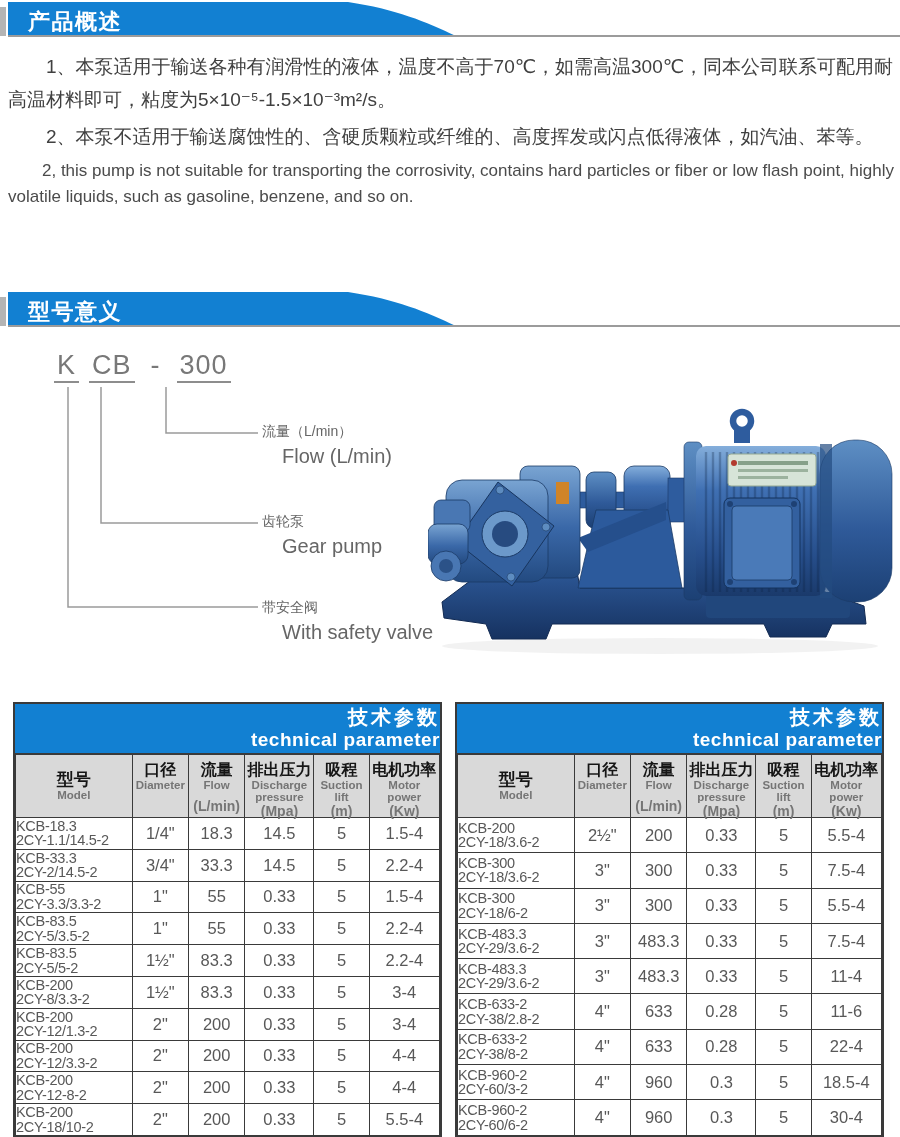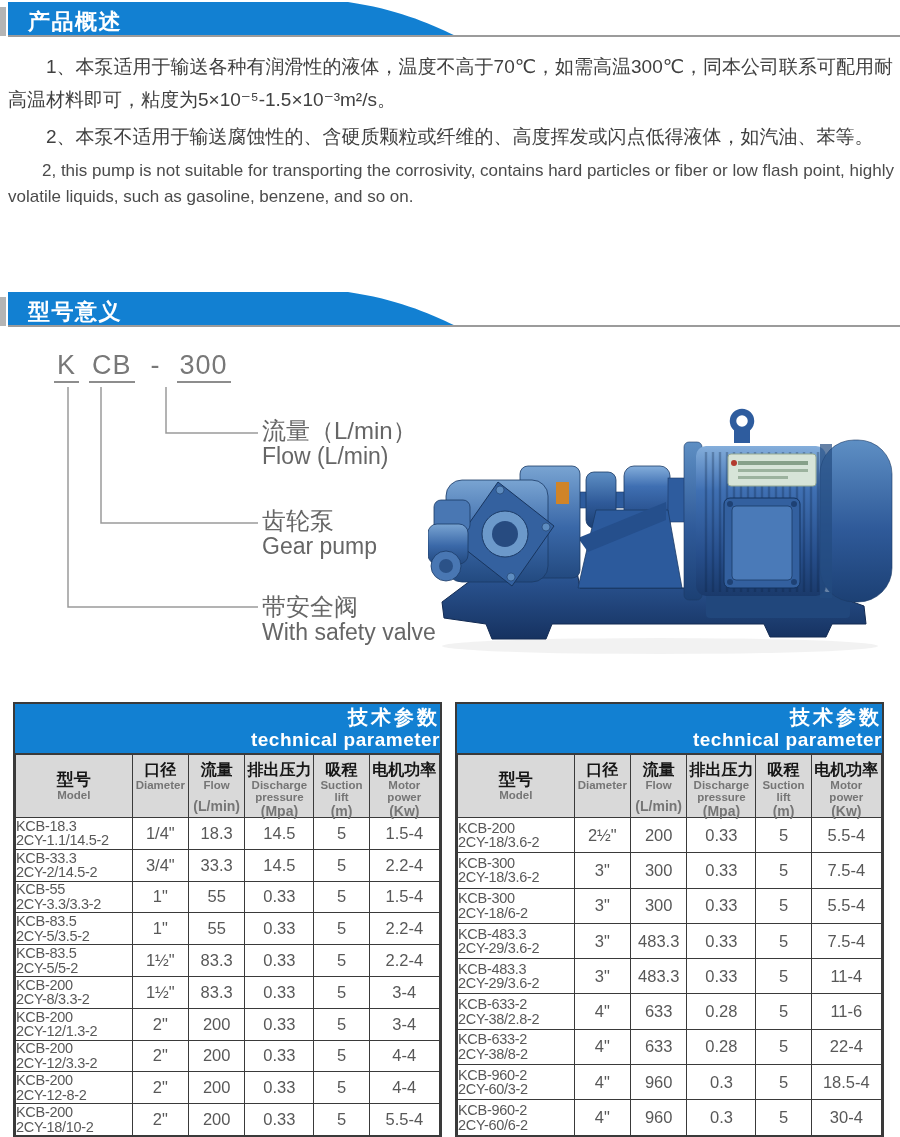--- a/index.html
+++ b/index.html
@@ -21,22 +21,22 @@
   .paras{position:absolute;left:8px;top:46px;width:886px;}
   .p-zh{font-size:19px;color:#404040;line-height:33px;text-indent:2em;margin:4px 0 0 0;}
   .p-en{font-size:17px;color:#4b4b4b;line-height:26px;text-indent:2em;margin:5px 0 0 0;}
 
   
   .mcode{position:absolute;left:54px;top:350px;font-size:27px;color:#787878;letter-spacing:1px;white-space:nowrap;}
   .mcode .u{display:inline-block;border-bottom:2px solid #8d8d8d;padding:0 3px;line-height:1.15;}
   .mcode .gap{display:inline-block;width:10px;}
   .connector{position:absolute;left:0;top:340px;}
   .legend{position:absolute;color:#666;}
-  .legend .zh{font-size:24px;line-height:26px;}
-  .legend .en{font-size:23px;line-height:25px;}
+  .legend .zh{font-size:14px;line-height:26px;}
+  .legend .en{font-size:20px;line-height:25px;margin-left:20px;}
   #legend-flow{left:262px;top:418px;}
   #legend-gear{left:262px;top:508px;}
   #legend-valve{left:262px;top:594px;}
   .pump{position:absolute;left:428px;top:406px;}
 
   
   .ttable{position:absolute;top:702px;width:429px;border:2px solid #3a3a3a;background:#fff;box-sizing:border-box;}
   #tleft{left:13px;}
   #tright{left:455px;}
   .ttitle{background:#1280d2;color:#fff;text-align:right;padding:2px 0 3px 0;border-bottom:1px solid #3a3a3a;}

